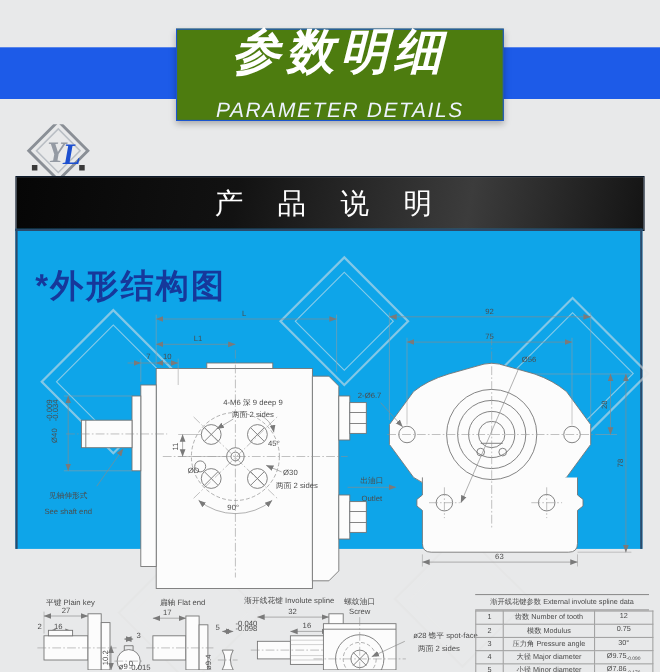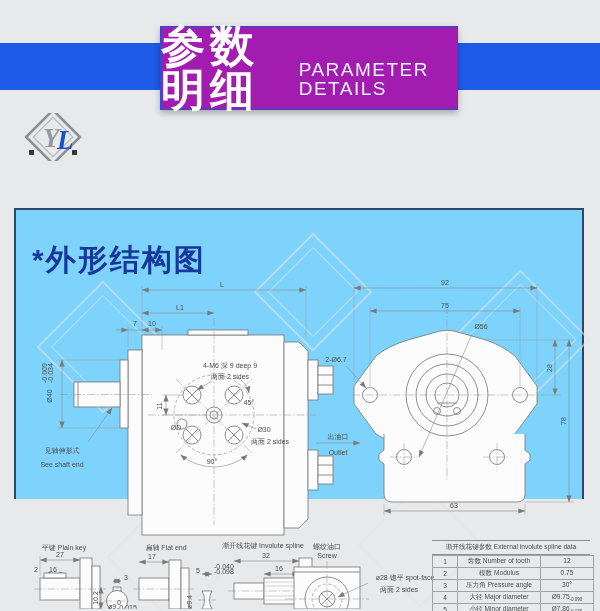--- a/index.html
+++ b/index.html
@@ -1,37 +1,37 @@
 <!DOCTYPE html>
 <html><head>
 <meta charset="utf-8">
 <style>
   html,body{margin:0;padding:0;}
   #page{position:relative;width:600px;height:611px;background:#e8e9ea;overflow:hidden;
         font-family:"Liberation Sans",sans-serif;}
   
   .stripe{position:absolute;left:0;top:43px;width:600px;height:47px;background:#1d5be8;}
-  .title-box{position:absolute;left:160px;top:26px;width:296px;height:82px;background:#a21caf;
+  .title-box{position:absolute;left:160px;top:26px;width:296px;height:82px;background:#4d7c0f;
              border:1px solid #1b55cf;box-shadow:0 3px 6px rgba(0,0,0,.28);
-             display:flex;flex-direction:row;align-items:center;justify-content:center;}
+             display:flex;flex-direction:column;align-items:center;justify-content:center;font-style:italic;}
   .title-cn{color:#fff;font-size:44px;font-weight:bold;letter-spacing:5px;line-height:1;}
   .title-en{color:#eef3ff;font-size:19px;letter-spacing:1.5px;margin-top:21px;line-height:1;}
   
   .company{position:absolute;left:20px;top:113px;display:flex;align-items:flex-start;}
   .logo{width:66px;height:48px;}
   .cname{margin-left:8px;}
   .cname-cn{font-size:20px;font-weight:bold;color:#474747;letter-spacing:1px;line-height:24px;}
   .cname-en{font-size:10px;color:#8b8b8b;margin-top:1px;margin-left:14px;}
   
   .banner{position:absolute;left:14px;top:160px;width:570px;height:48px;
           background:linear-gradient(100deg,#060606 0%,#121212 35%,#3c3c3c 72%,#141414 100%);
           border:1px solid #0c1a2b;display:flex;align-items:center;justify-content:center;}
   .banner-t{color:#fff;font-size:26px;letter-spacing:12px;font-weight:500;}
   
-  .panel{position:absolute;left:14px;top:208px;width:570px;height:291px;background:#7dd3fc;
+  .panel{position:absolute;left:14px;top:208px;width:570px;height:291px;background:#0ea5e9;
          border:2px solid #2b4a6b;border-bottom:none;box-sizing:border-box;}
   .wm{position:absolute;border:2px solid #e4e4e4;transform:rotate(45deg);opacity:.55;}
   .wm .in{position:absolute;left:8px;top:8px;right:8px;bottom:8px;border:1px solid #e9e9e9;}
   .heading{position:absolute;left:16px;top:30px;font-size:30px;font-weight:bold;color:#16389b;
            letter-spacing:2px;}
   .draw{position:absolute;left:0;top:0;width:568px;height:399px;}
   
   .ln{stroke:#737373;stroke-width:.8;fill:none;}
   .fl{stroke:#737373;stroke-width:.8;fill:#fcfcfc;}
   .dim{stroke:#8a8a8a;stroke-width:.6;fill:none;}
@@ -68,20 +68,23 @@
     <svg class="logo" viewBox="0 0 66 48">
       <rect x="14" y="5" width="38" height="38" transform="rotate(45 33 24)" fill="none" stroke="#8a8f96" stroke-width="2.6"></rect>
       <rect x="19" y="10" width="28" height="28" transform="rotate(45 33 24)" fill="none" stroke="#b9bec4" stroke-width="1.4"></rect>
       <rect x="9" y="37" width="5" height="5" fill="#3a3a3a"></rect>
       <rect x="52" y="37" width="5" height="5" fill="#3a3a3a"></rect>
       <text x="23" y="34" font-family="Liberation Serif, serif" font-style="italic" font-weight="bold" font-size="27" fill="#949aa3">Y</text>
       <text x="37" y="36" font-family="Liberation Serif, serif" font-style="italic" font-weight="bold" font-size="27" fill="#1c4fd0">L</text>
     </svg>
   </div>
 
+  <div class="banner">
+    <div class="banner-t">产 品 说 明</div>
+  </div>
 
   <div class="panel">
     <div class="wm" style="left:40px;top:90px;width:90px;height:90px;">
         <div class="in"></div>
       </div>
     <div class="wm" style="left:255px;top:40px;width:80px;height:80px;">
         <div class="in"></div>
       </div>
     <div class="wm" style="left:455px;top:80px;width:95px;height:95px;">
         <div class="in"></div>

